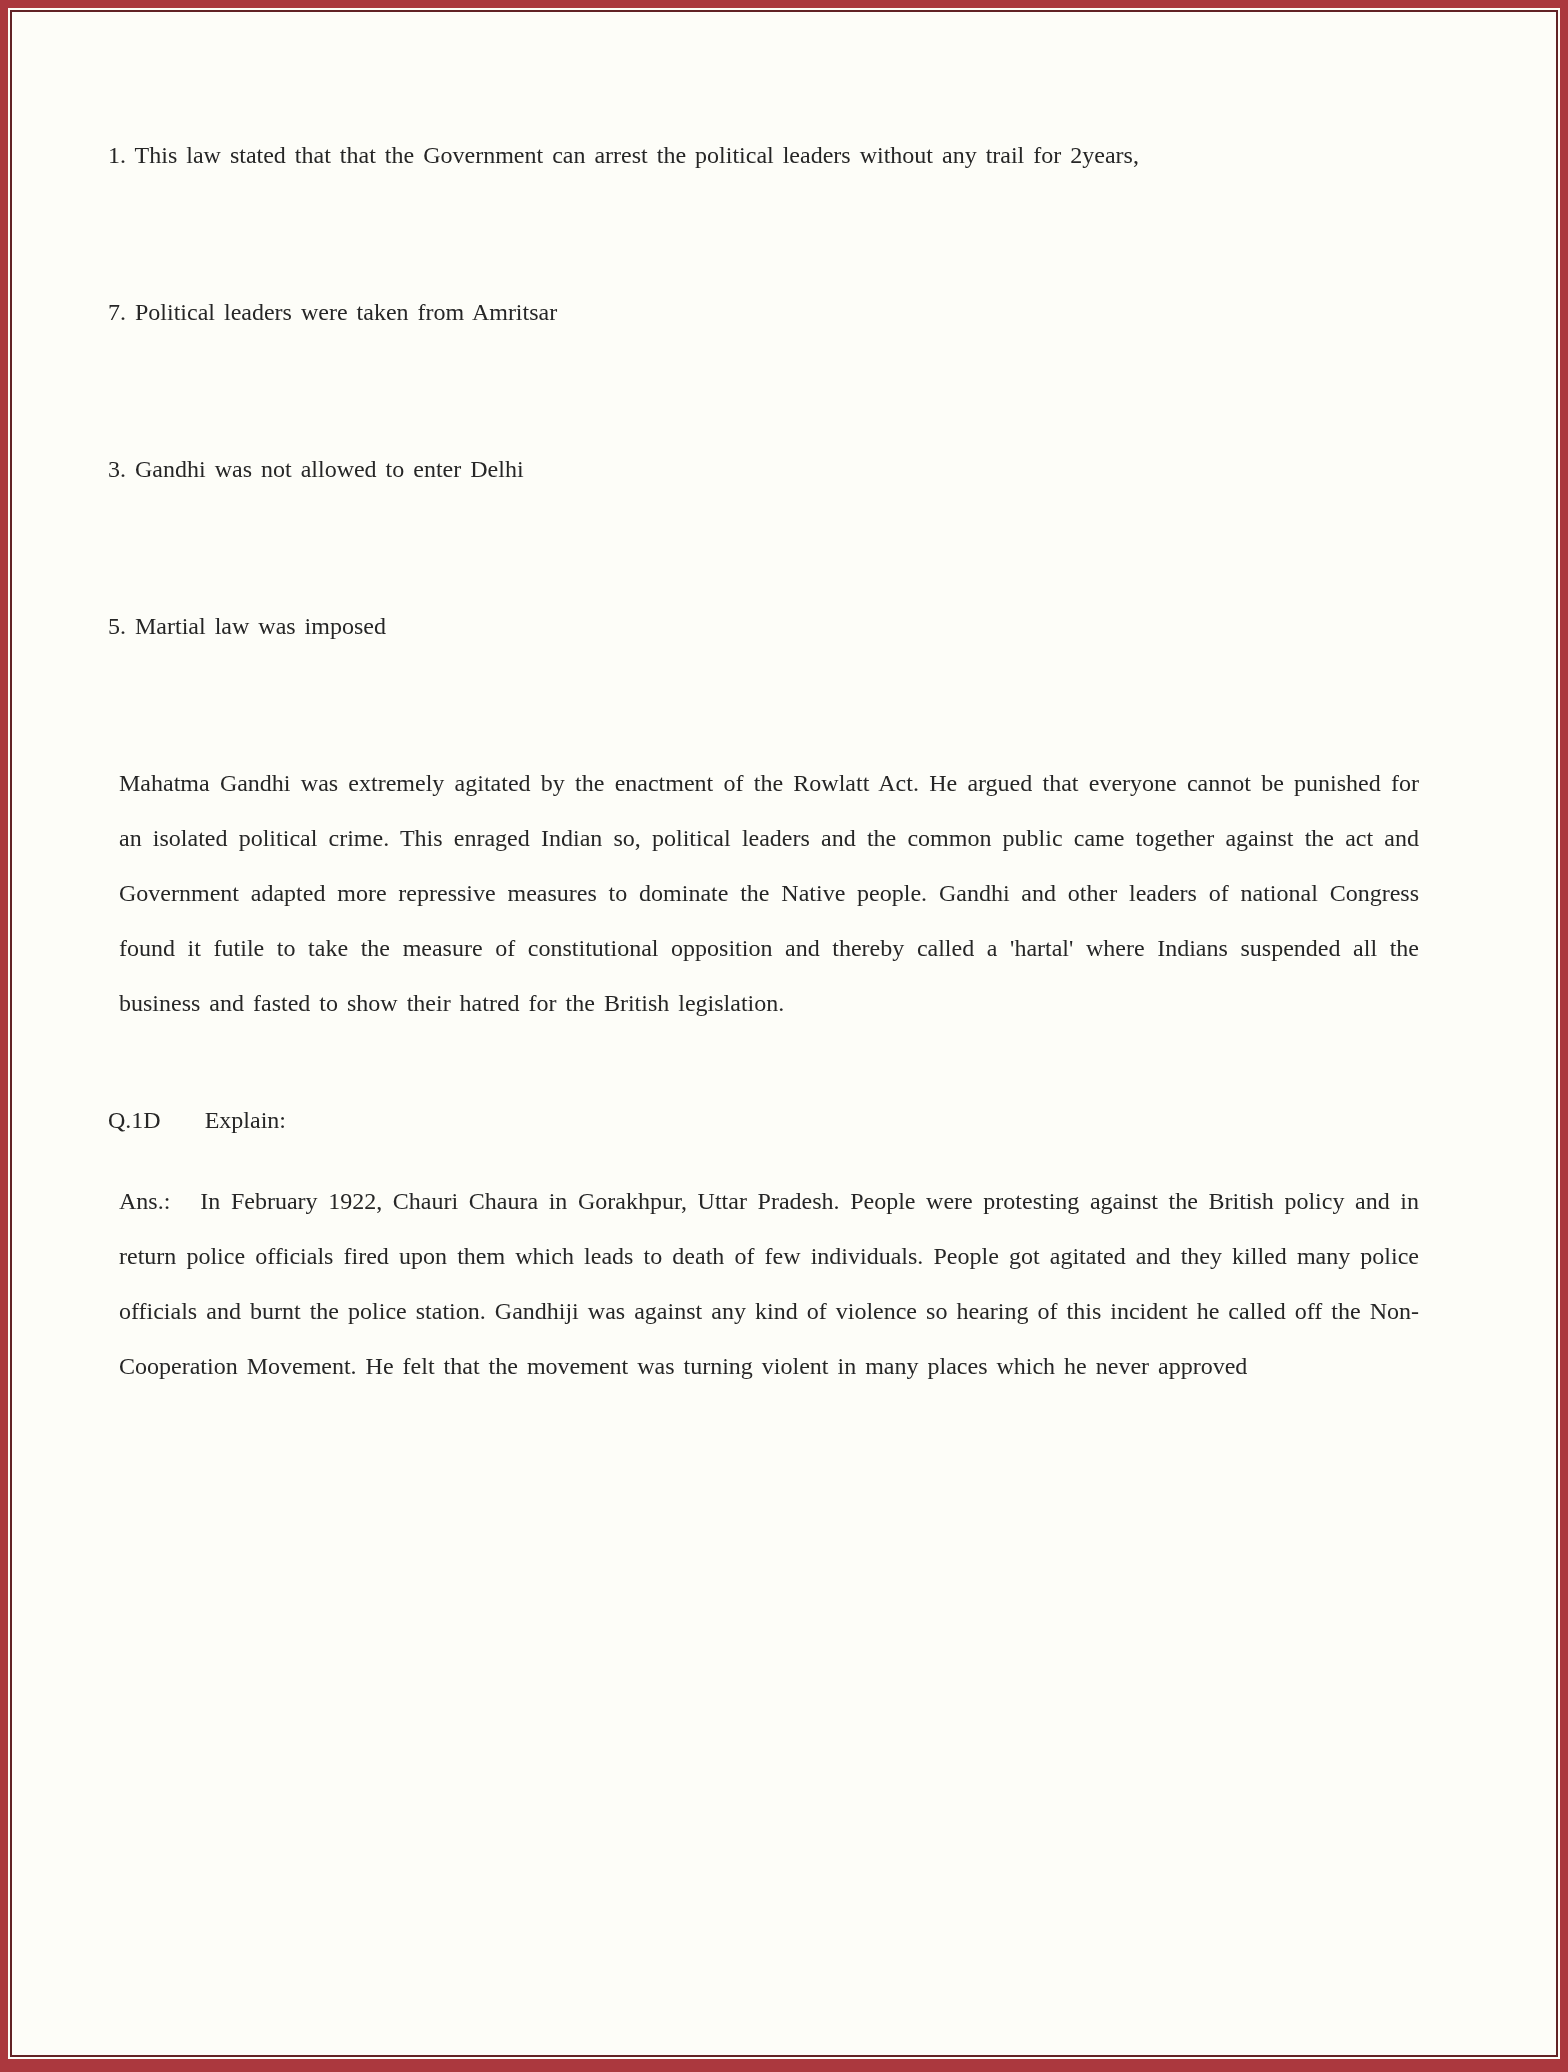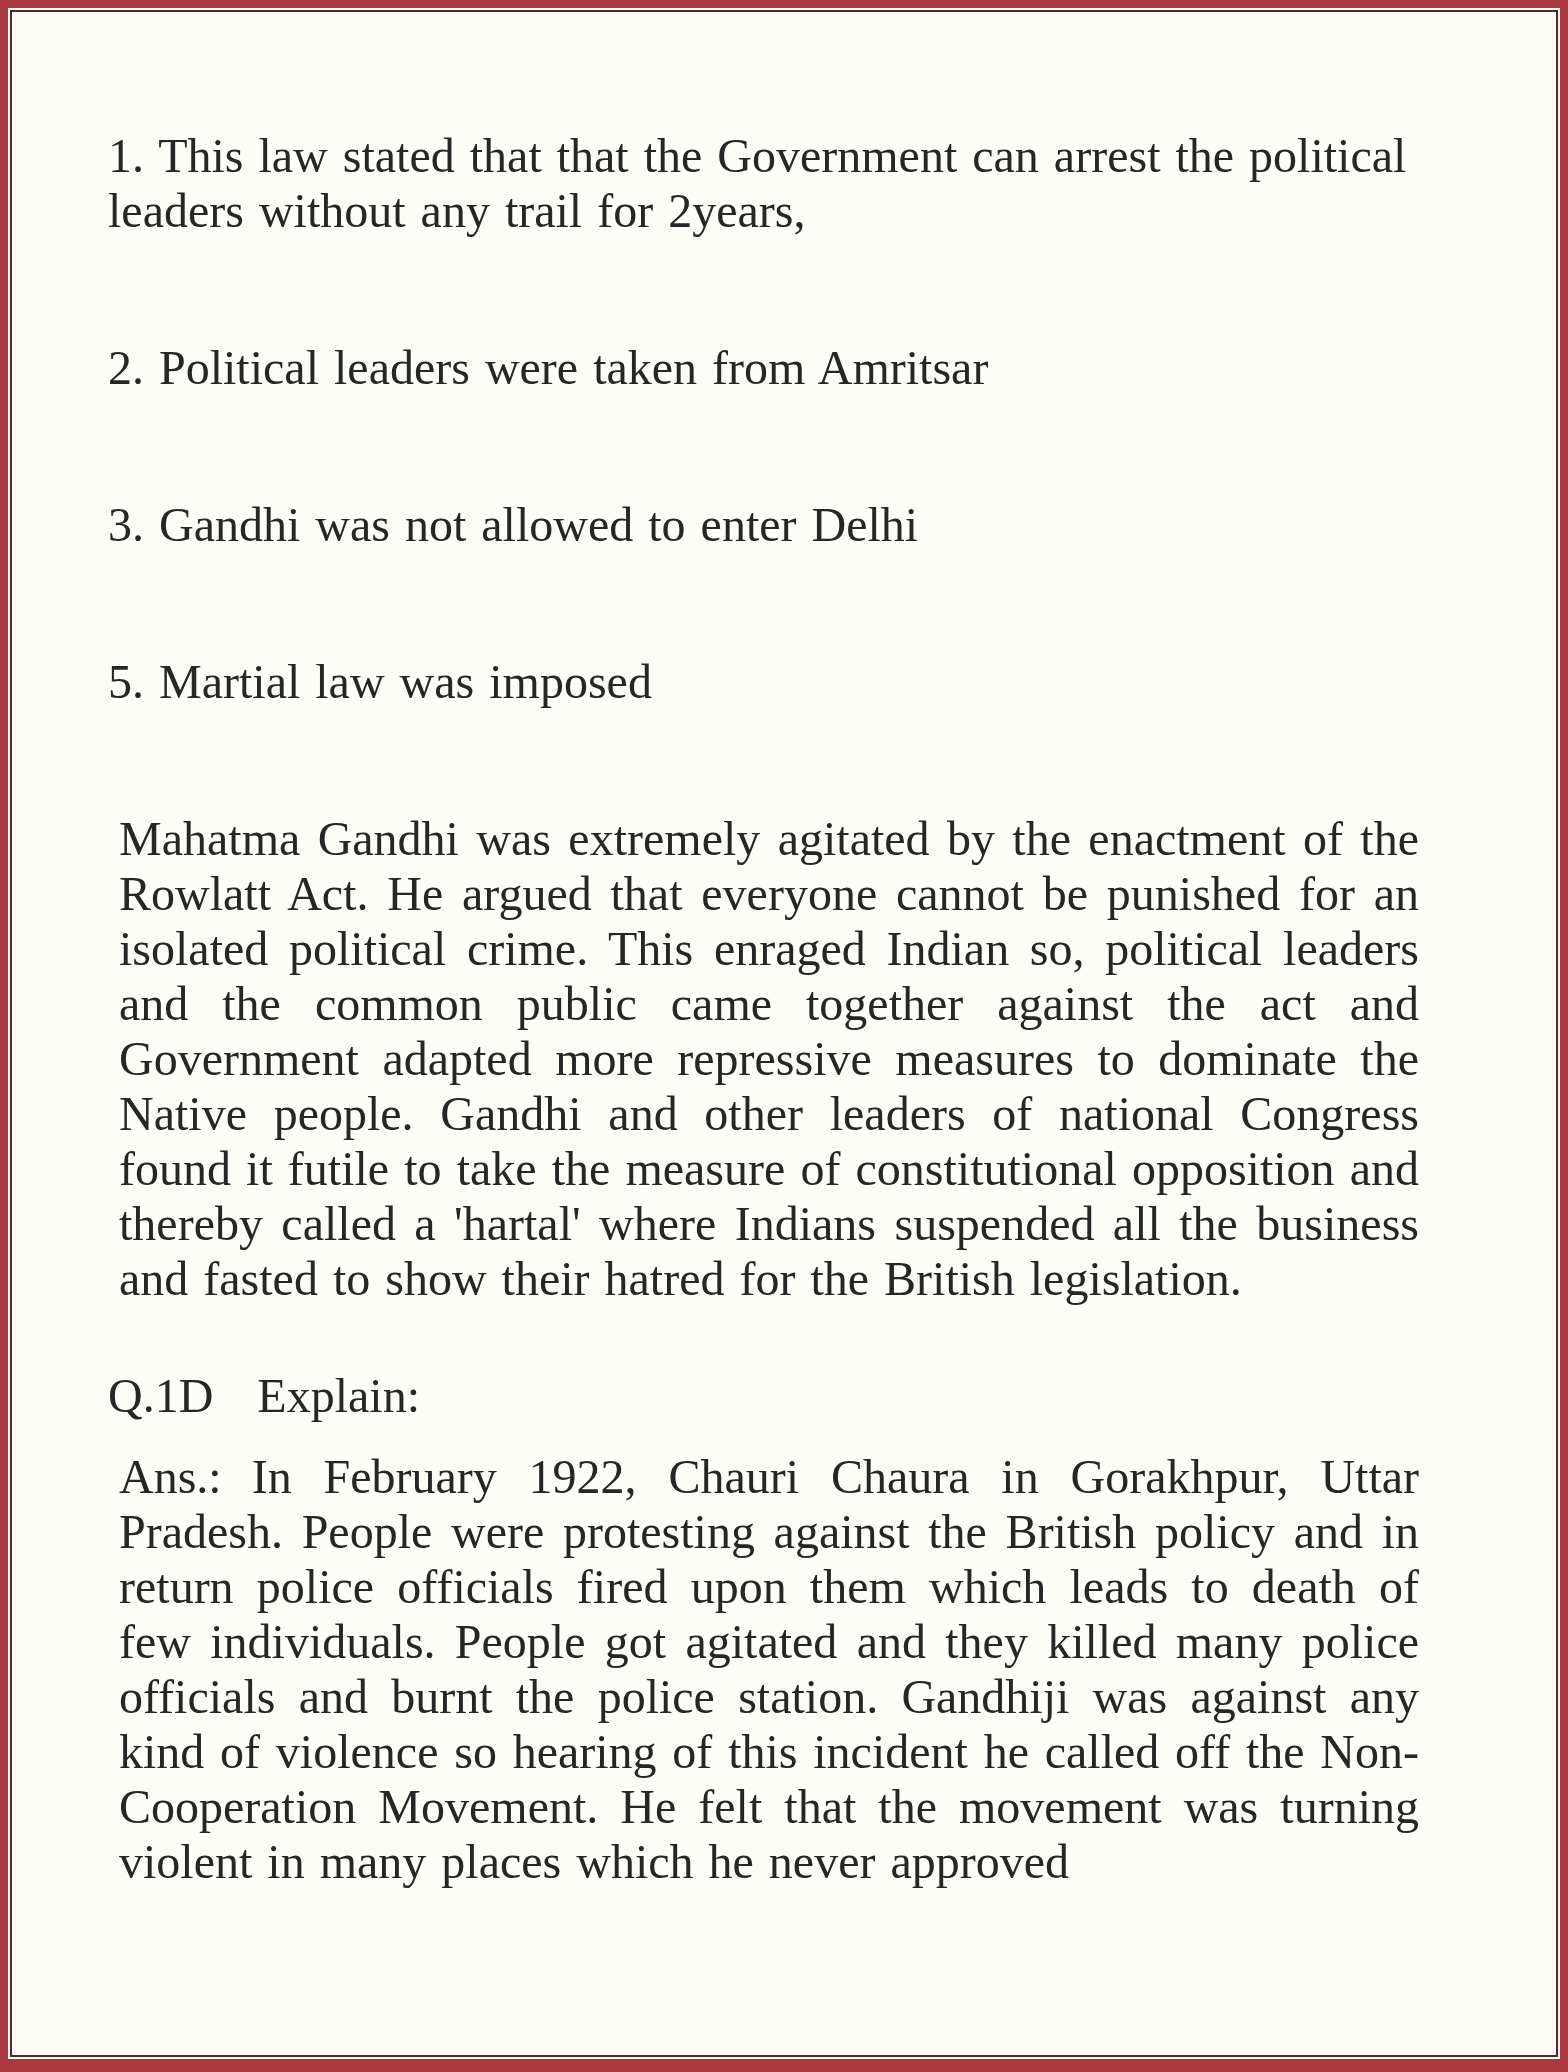--- a/index.html
+++ b/index.html
@@ -27,21 +27,21 @@
     height: 100%;
     box-sizing: border-box;
     border: 2px solid #622225;
     background: #fdfdf8;
     overflow: hidden;
   }
   .content {
     box-sizing: border-box;
     padding: 116px 126px 0 96px;
     color: #262626;
-    font-size: 48px;
+    font-size: 24px;
     line-height: 55px;
     word-spacing: 3px;
   }
   .list-item {
     text-align: left;
     margin: 0 0 102px 0;
   }
   .para {
     text-align: justify;
     margin: 11px;
@@ -66,21 +66,21 @@
 </head>
 <body>
 
 <div class="page">
   <div class="frame-outer">
     <div class="frame-inner">
       <div class="content">
 
         <p class="list-item">1. This law stated that that the Government can arrest the political leaders without any trail for 2years,</p>
 
-        <p class="list-item">2. Political leaders were taken from Amritsar</p>
+        <p class="list-item">7. Political leaders were taken from Amritsar</p>
 
         <p class="list-item">3. Gandhi was not allowed to enter Delhi</p>
 
         <p class="list-item">5. Martial law was imposed</p>
 
         <p class="para para-rowlatt">Mahatma Gandhi was extremely agitated by the enactment of the Rowlatt Act. He argued that everyone cannot be punished for an isolated political crime. This enraged Indian so, political leaders and the common public came together against the act and Government adapted more repressive measures to dominate the Native people. Gandhi and other leaders of national Congress found it futile to take the measure of constitutional opposition and thereby called a 'hartal' where Indians suspended all the business and fasted to show their hatred for the British legislation.</p>
 
         <p class="q-heading"><span class="q-label">Q.1D</span><span>Explain:</span></p>
 
 

